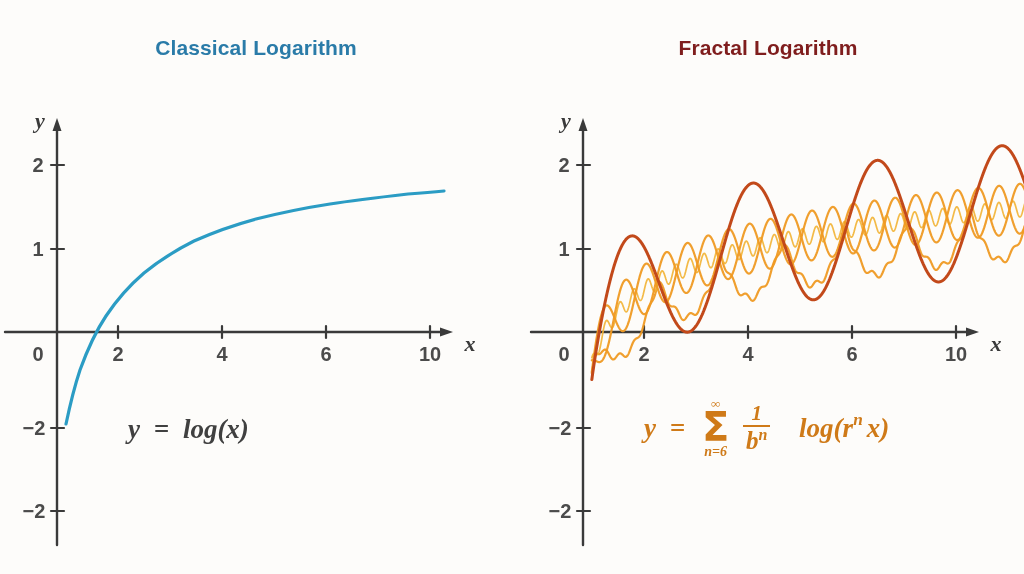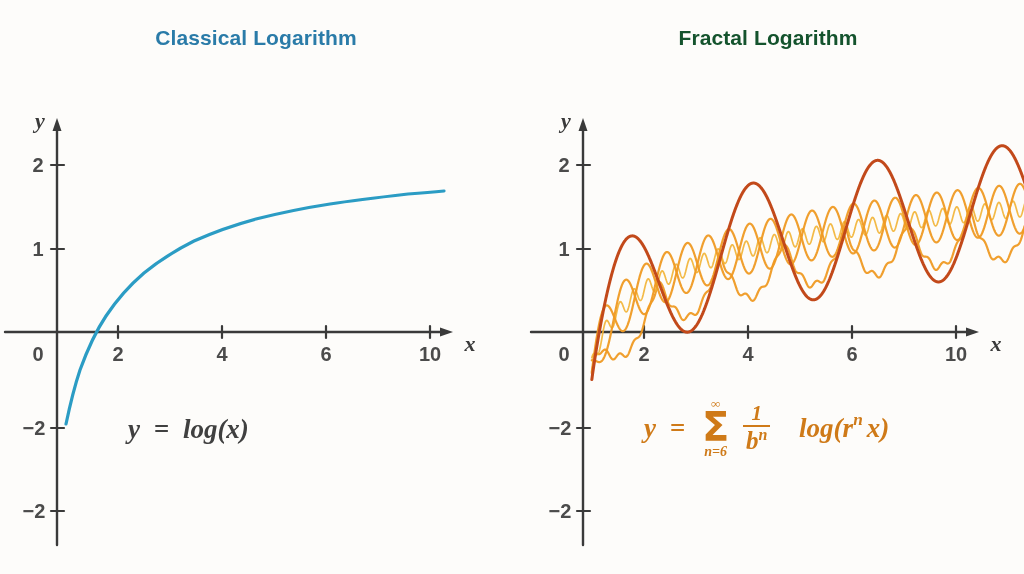--- a/index.html
+++ b/index.html
@@ -22,30 +22,30 @@
     flex-direction: row;
   }
   .panel {
     position: relative;
     width: 512px;
     height: 574px;
     box-sizing: border-box;
   }
   .panel-title {
     position: absolute;
-    top: 26px;
+    top: 36px;
     left: 0;
     width: 100%;
     text-align: center;
     font-size: 21px;
     font-weight: bold;
     letter-spacing: 0.1px;
   }
   .panel-left .panel-title { color: #2a7ba8; }
-  .panel-right .panel-title { color: #14532d; }
+  .panel-right .panel-title { color: #7f1d1d; }
 
   .plot-svg {
     position: absolute;
     top: 0;
     left: 0;
     width: 512px;
     height: 574px;
     display: block;
   }
 

